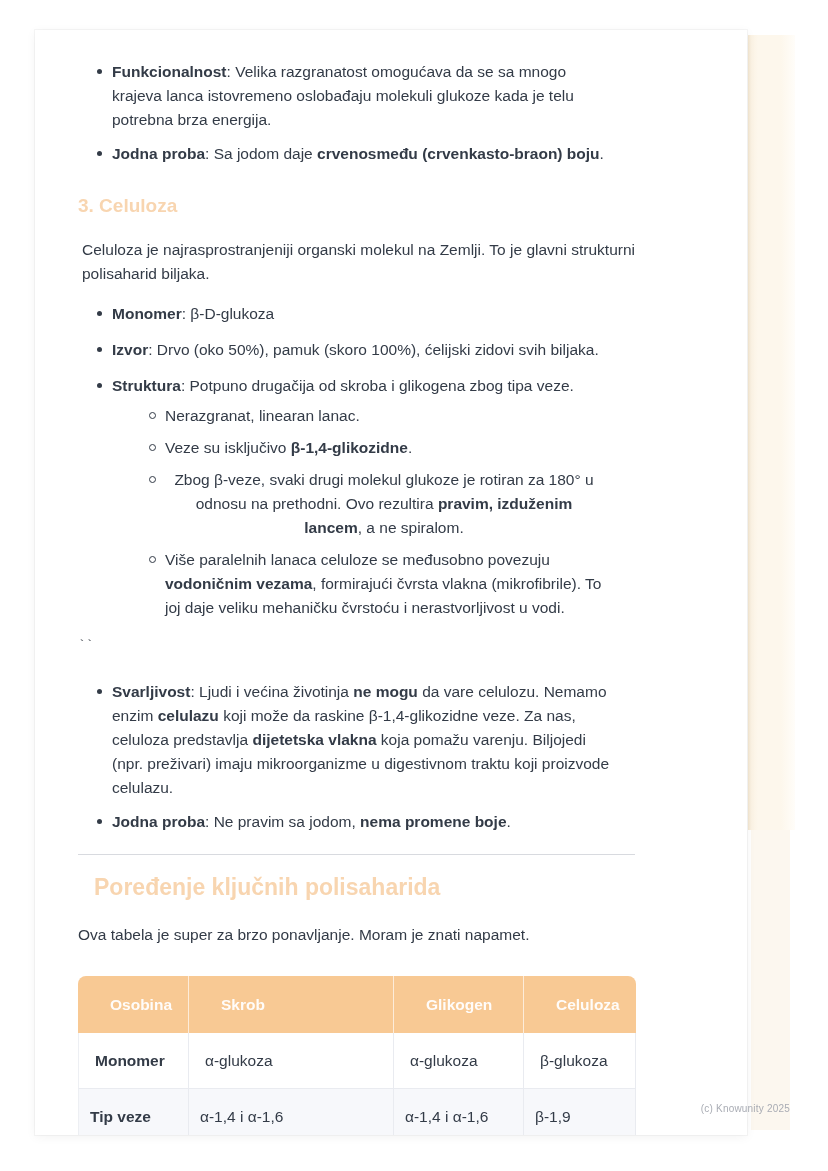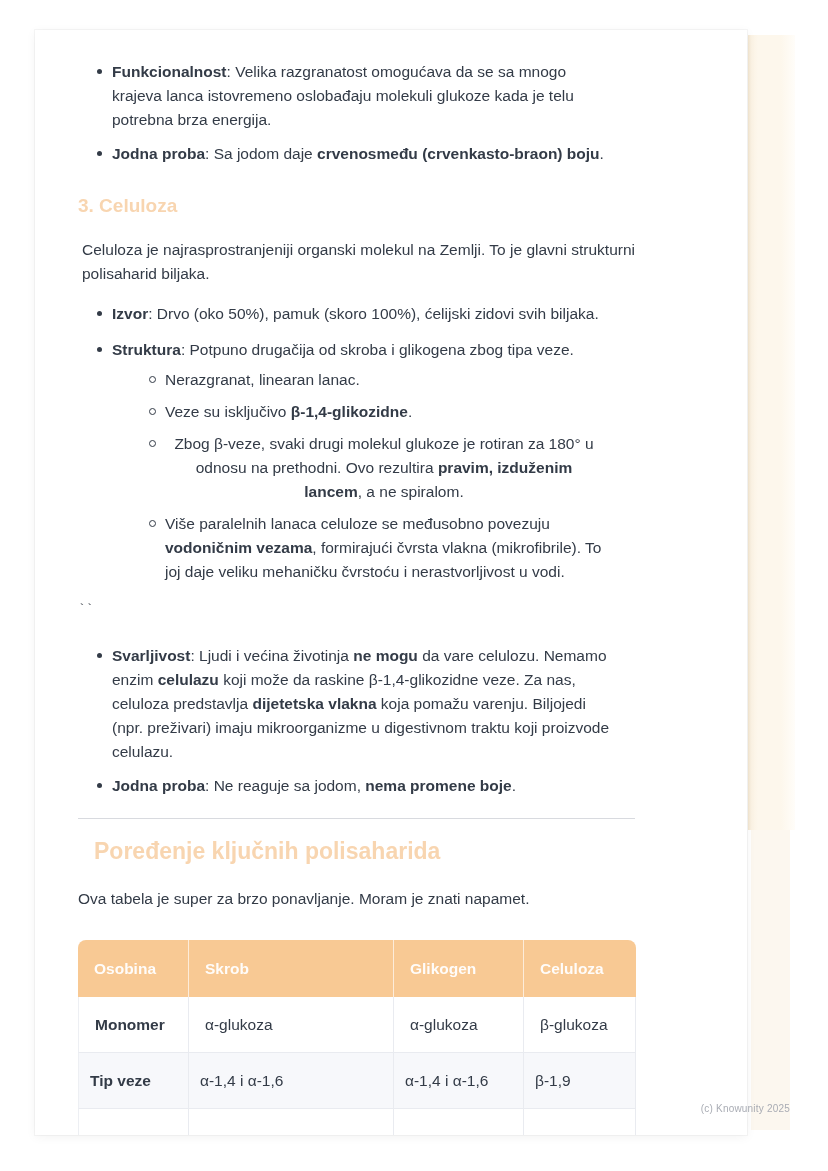--- a/index.html
+++ b/index.html
@@ -76,21 +76,21 @@
   table.cmp{
     border-collapse:separate; border-spacing:0; table-layout:fixed;
     width:558px; margin-top:29px; font-size:15.5px;
   }
   table.cmp col.c1{ width:111px; }
   table.cmp col.c2{ width:205px; }
   table.cmp col.c3{ width:130px; }
   table.cmp col.c4{ width:112px; }
   table.cmp th{
     background:var(--table-header-bg); color:rgba(255,255,255,0.95);
-    font-weight:700; text-align:left; height:57px; padding:0 16px;
+    font-weight:700; text-align:left; height:57px; padding:0 32px;
     vertical-align:middle; border-right:1px solid rgba(255,255,255,0.65);
   }
   table.cmp th:first-child{ border-top-left-radius:8px; }
   table.cmp th:last-child{ border-top-right-radius:8px; border-right:none; }
   table.cmp td{
     background:#ffffff; height:56px; padding:0 16px; vertical-align:middle;
     border-bottom:1px solid #e9ebf0; border-right:1px solid #e9ebf0;
     color:var(--body-text);
   }
   table.cmp td:first-child{ border-left:1px solid #edeff3; font-weight:700; }
@@ -114,37 +114,38 @@
     <ul class="main top-list">
       <li class="minh-3"><span class="b">Funkcionalnost</span><span>: Velika razgranatost omogućava da se sa mnogo krajeva lanca istovremeno oslobađaju molekuli glukoze kada je telu potrebna brza energija.</span></li>
       <li><span class="b">Jodna proba</span><span>: Sa jodom daje </span><span class="b">crvenosmeđu (crvenkasto-braon) boju</span><span>.</span></li>
     </ul>
 
     <h3 class="sec-heading">3. Celuloza</h3>
 
     <p class="intro">Celuloza je najrasprostranjeniji organski molekul na Zemlji. To je glavni strukturni polisaharid biljaka.</p>
 
     <ul class="main props">
+      <li><span class="b">Monomer</span><span>: β-D-glukoza</span></li>
       <li><span class="b">Izvor</span><span>: Drvo (oko 50%), pamuk (skoro 100%), ćelijski zidovi svih biljaka.</span></li>
       <li>
         <span><span class="b">Struktura</span><span>: Potpuno drugačija od skroba i glikogena zbog tipa veze.</span></span>
         <ul class="sub">
           <li><span>Nerazgranat, linearan lanac.</span></li>
           <li><span>Veze su isključivo </span><span class="b">β-1,4-glikozidne</span><span>.</span></li>
           <li class="minh-2"><span>Zbog β-veze, svaki drugi molekul glukoze je rotiran za 180° u odnosu na prethodni. Ovo rezultira </span><span class="b">pravim, izduženim lancem</span><span>, a ne spiralom.</span></li>
           <li class="minh-3"><span>Više paralelnih lanaca celuloze se međusobno povezuju </span><span class="b">vodoničnim vezama</span><span>, formirajući čvrsta vlakna (mikrofibrile). To joj daje veliku mehaničku čvrstoću i nerastvorljivost u vodi.</span></li>
         </ul>
       </li>
     </ul>
 
     <div class="code-marks">``</div>
 
     <ul class="main list2">
       <li class="minh-5"><span class="b">Svarljivost</span><span>: Ljudi i većina životinja </span><span class="b">ne mogu</span><span> da vare celulozu. Nemamo enzim </span><span class="b">celulazu</span><span> koji može da raskine β-1,4-glikozidne veze. Za nas, celuloza predstavlja </span><span class="b">dijetetska vlakna</span><span> koja pomažu varenju. Biljojedi (npr. preživari) imaju mikroorganizme u digestivnom traktu koji proizvode celulazu.</span></li>
-      <li><span class="b">Jodna proba</span><span>: Ne reaguje sa jodom, </span><span class="b">nema promene boje</span><span>.</span></li>
+      <li><span class="b">Jodna proba</span><span>: Ne pravim sa jodom, </span><span class="b">nema promene boje</span><span>.</span></li>
     </ul>
 
     <hr class="divider">
 
     <h2 class="cmp-heading">Poređenje ključnih polisaharida</h2>
 
     <p class="intro2">Ova tabela je super za brzo ponavljanje. Moram je znati napamet.</p>
 
     <table class="cmp">
       <colgroup>

